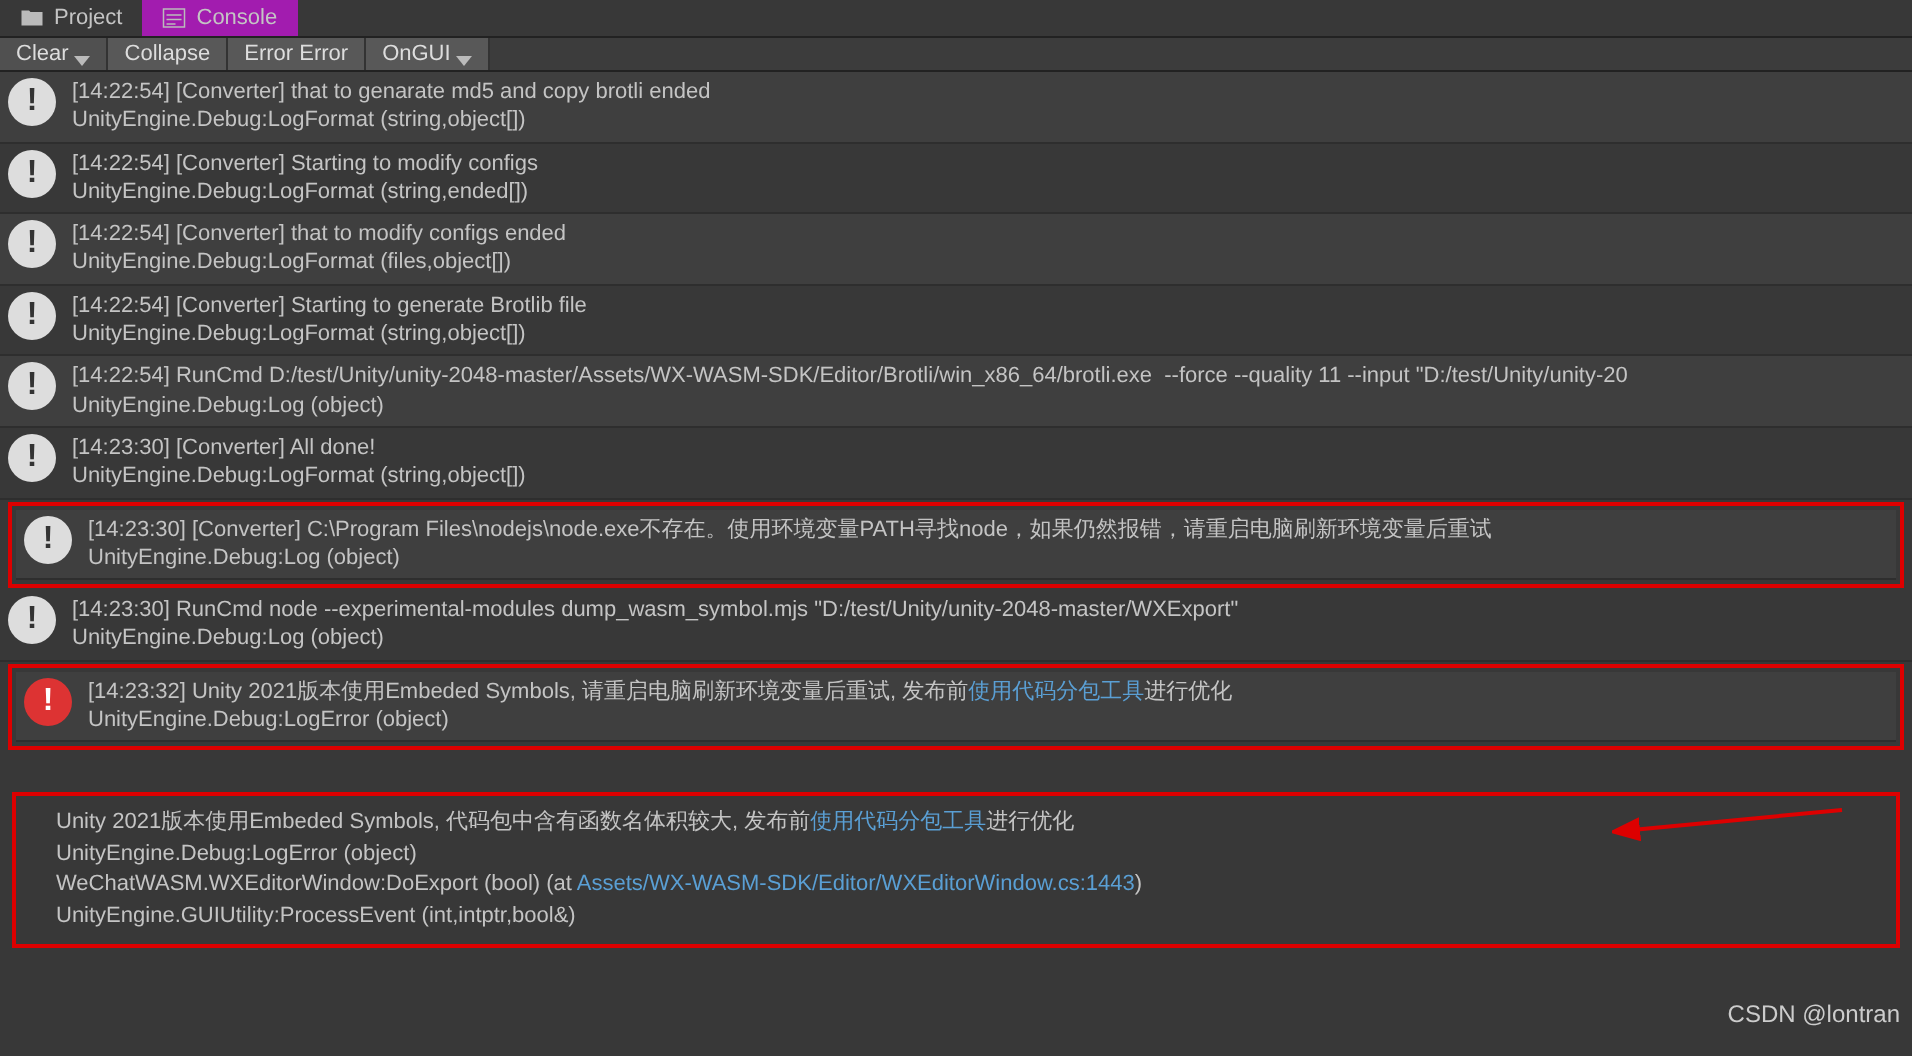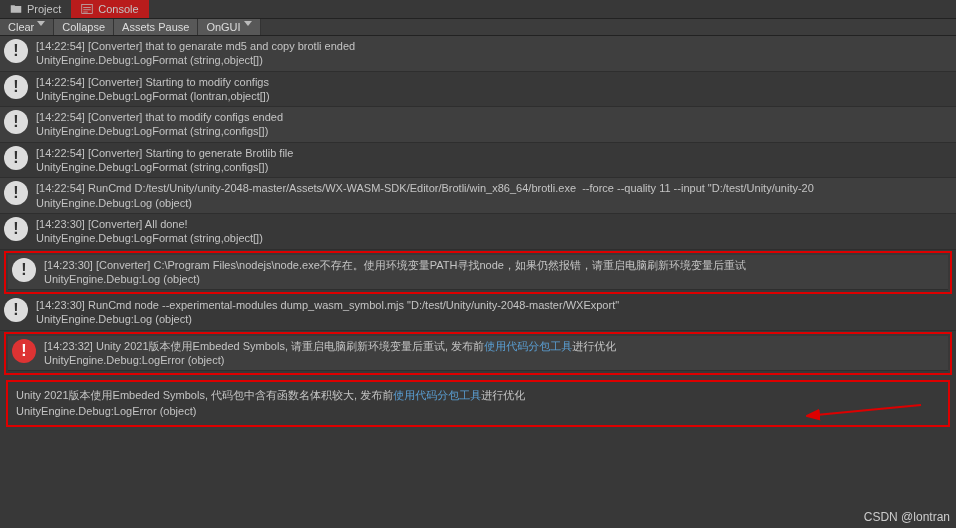--- a/index.html
+++ b/index.html
@@ -1,37 +1,37 @@
 <!DOCTYPE html>
 <html><head>
 <meta charset="utf-8">
 <style>
 *{margin:0;padding:0;box-sizing:border-box;font-family:Arial,sans-serif}
 body{background:#383838;color:#c4c4c4;font-size:11px;width:956px;height:528px;overflow:hidden;position:relative}
 .tabs{display:flex;background:#383838;border-bottom:1px solid #222}
 .tab{padding:3px 10px;background:#383838;display:flex;gap:5px;cursor:pointer}
-.tab.active{background:#b91c1c}
+.tab.active{background:#a21caf}
 .tab-icon{width:12px;height:12px}
 .toolbar{display:flex;background:#3c3c3c;border-bottom:1px solid #222}
-.tb-btn{padding:2px 8px;background:#585858;color:#ddd;border:none;border-right:1px solid #333;font-size:11px;cursor:pointer;display:flex;align-items:flex-start;gap:3px}
+.tb-btn{padding:2px 8px;background:#585858;color:#ddd;border:none;border-right:1px solid #333;font-size:11px;cursor:pointer;display:flex;align-items:flex-end;gap:3px}
 .tb-btn:first-child{background:#505050}
 .log-area{overflow:hidden}
 .row{display:flex;align-items:flex-start;padding:3px 4px;border-bottom:1px solid #2e2e2e;gap:8px}
 .row:nth-child(odd){background:#3f3f3f}
 .row:nth-child(even){background:#383838}
 .icon{width:24px;height:24px;flex-shrink:0;border-radius:50%;display:flex;align-items:center;justify-content:center;font-weight:bold;font-size:16px}
 .icon.info{background:#ddd;color:#333}
 .icon.err{background:#d33;color:#fff}
 .msg{flex:1;line-height:1.3;white-space:pre-wrap}
 .link{color:#5a9fd4}
 .redbox{border:2px solid #d00;margin:1px 4px;padding:2px}
-.detail{padding:6px 8px;line-height:1.4;border:2px solid #d00;margin:4px 6px}
+.detail{padding:6px 20px;line-height:1.4;border:2px solid #d00;margin:20px 6px}
 .dd{width:0;height:0;border-left:4px solid transparent;border-right:4px solid transparent;border-top:5px solid #bbb;display:inline-block}
 .arrow{position:absolute;right:30px;top:400px;pointer-events:none}
-.wm{position:absolute;right:6px;bottom:4px;color:#ccc;font-size:12px}
+.wm{position:absolute;right:6px;bottom:14px;color:#ccc;font-size:12px}
 </style>
 </head>
 <body>
 
 <div class="tabs">
   <div class="tab">
     <svg class="tab-icon" viewBox="0 0 16 16">
         <path fill="#bbb" d="M1 3h5l1 1h8v9H1z"></path>
       </svg>
     <span>Project</span>
@@ -44,47 +44,47 @@
     <span>Console</span>
   </div>
 </div>
 
 <div class="toolbar">
   <button class="tb-btn">
       <span>Clear</span>
       <span class="dd"></span>
     </button>
   <button class="tb-btn">Collapse</button>
-  <button class="tb-btn">Assets Pause</button>
+  <button class="tb-btn">Error Error</button>
   <button class="tb-btn">
       <span>OnGUI</span>
       <span class="dd"></span>
     </button>
 </div>
 
 <div class="log-area" id="logs">
     <div class="row">
       <div class="icon info">!</div>
       <div class="msg">[14:22:54] [Converter] that to genarate md5 and copy brotli ended
 UnityEngine.Debug:LogFormat (string,object[])</div>
     </div>
     <div class="row">
       <div class="icon info">!</div>
       <div class="msg">[14:22:54] [Converter] Starting to modify configs
-UnityEngine.Debug:LogFormat (lontran,object[])</div>
+UnityEngine.Debug:LogFormat (string,ended[])</div>
     </div>
     <div class="row">
       <div class="icon info">!</div>
       <div class="msg">[14:22:54] [Converter] that to modify configs ended
-UnityEngine.Debug:LogFormat (string,configs[])</div>
+UnityEngine.Debug:LogFormat (files,object[])</div>
     </div>
     <div class="row">
       <div class="icon info">!</div>
       <div class="msg">[14:22:54] [Converter] Starting to generate Brotlib file
-UnityEngine.Debug:LogFormat (string,configs[])</div>
+UnityEngine.Debug:LogFormat (string,object[])</div>
     </div>
     <div class="row">
       <div class="icon info">!</div>
       <div class="msg">[14:22:54] RunCmd D:/test/Unity/unity-2048-master/Assets/WX-WASM-SDK/Editor/Brotli/win_x86_64/brotli.exe  --force --quality 11 --input "D:/test/Unity/unity-20
 UnityEngine.Debug:Log (object)</div>
     </div>
     <div class="row">
       <div class="icon info">!</div>
       <div class="msg">[14:23:30] [Converter] All done!
 UnityEngine.Debug:LogFormat (string,object[])</div>
@@ -105,20 +105,22 @@
       <div class="row">
         <div class="icon err">!</div>
         <div class="msg"><span>[14:23:32] Unity 2021版本使用Embeded Symbols, 请重启电脑刷新环境变量后重试, 发布前</span><span class="link">使用代码分包工具</span><span>进行优化</span><br><span>UnityEngine.Debug:LogError (object)</span></div>
       </div>
     </div>
   </div>
 
 <div class="detail">
   <div><span>Unity 2021版本使用Embeded Symbols, 代码包中含有函数名体积较大, 发布前</span><span class="link">使用代码分包工具</span><span>进行优化</span></div>
   <div>UnityEngine.Debug:LogError (object)</div>
+  <div><span>WeChatWASM.WXEditorWindow:DoExport (bool) (at </span><span class="link">Assets/WX-WASM-SDK/Editor/WXEditorWindow.cs:1443</span><span>)</span></div>
+  <div>UnityEngine.GUIUtility:ProcessEvent (int,intptr,bool&amp;)</div>
 </div>
 
 <svg class="arrow" width="120" height="40">
     <defs>
       <marker id="ah" markerWidth="10" markerHeight="10" refX="2" refY="3" orient="auto">
         <path d="M0,0 L0,6 L8,3 z" fill="#d00"></path>
       </marker>
     </defs>
     <line x1="115" y1="5" x2="10" y2="15" stroke="#d00" stroke-width="2" marker-end="url(#ah)"></line>
   </svg>

